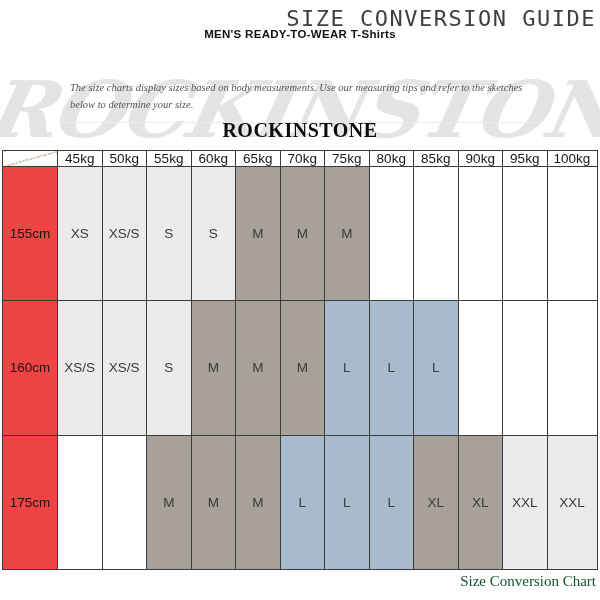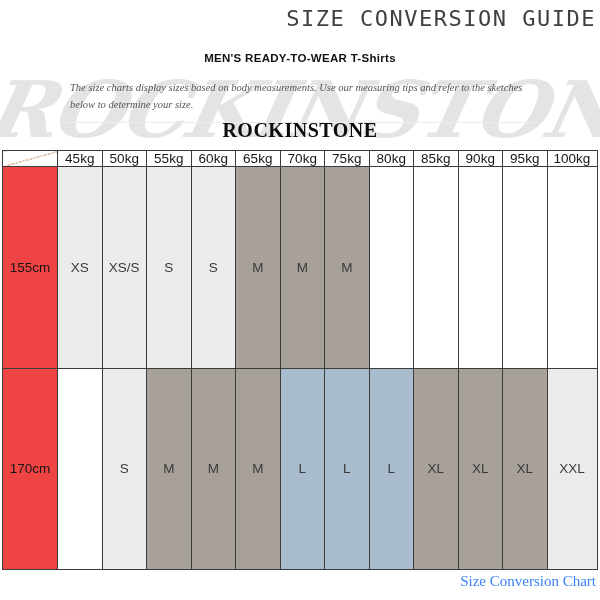--- a/index.html
+++ b/index.html
@@ -7,21 +7,21 @@
         font-family:"Liberation Sans",sans-serif;}
   
   .watermark{position:absolute;top:64px;left:-6px;width:620px;z-index:0;
              font-family:"DejaVu Serif",serif;font-style:italic;font-weight:bold;
              font-size:78px;letter-spacing:-3px;color:#e4e4e4;white-space:nowrap;
              transform:skewX(-14deg) scaleX(1.06);transform-origin:left center;
              -webkit-user-select:none;user-select:none;}
   .title{position:absolute;top:6px;left:0;width:596px;text-align:right;z-index:2;
          font-family:"DejaVu Sans Mono",monospace;font-size:22px;font-weight:500;
          letter-spacing:1.5px;color:#404040;}
-  .subtitle{position:absolute;top:52px;left:0;width:600px;text-align:center;z-index:2;
+  .subtitle{position:absolute;top:28px;left:0;width:600px;text-align:center;z-index:2;
             font-size:11.5px;font-weight:bold;letter-spacing:.3px;color:#111;}
   .desc{position:absolute;top:79px;left:70px;width:460px;text-align:left;z-index:2;
         font-family:"Liberation Serif",serif;font-style:italic;font-size:10.5px;
         line-height:1.65;color:#555;}
   .divider{position:absolute;top:122px;left:60px;width:480px;height:1px;
            background:#ececec;z-index:1;}
   .brand{position:absolute;top:119px;left:0;width:600px;text-align:center;z-index:2;
          font-family:"Liberation Serif",serif;font-weight:bold;font-size:20px;
          letter-spacing:.5px;color:#0d0d0d;}
   table.sizes{position:absolute;top:150px;left:2px;width:595px;height:420px;z-index:2;
@@ -33,21 +33,21 @@
   table.sizes th.rowhead{color:#161616;background:#ef4444;}
   table.sizes td{color:#3a3a3a;}
   td.bg-light{background:var(--cell-light,#ebebeb);}
   td.bg-dark{background:var(--cell-dark,#a8a19a);}
   td.bg-blue{background:var(--cell-blue,#a9bcce);}
   td.bg-none{background:var(--cell-empty,#ffffff);}
   th.corner{background:
      linear-gradient(to bottom right,transparent 49%,var(--diagonal-line,#bf8e62) 49%,
                      var(--diagonal-line,#bf8e62) 51.5%,transparent 51.5%);}
   .footer{position:absolute;top:573px;right:4px;z-index:2;
-          font-family:"Liberation Serif",serif;font-size:15px;color:#3b82f6;}
+          font-family:"Liberation Serif",serif;font-size:15px;color:#14532d;}
 </style>
 </head>
 <body>
 
 <div class="page">
   <div class="watermark">ROCKINSTONE</div>
   <div class="title">SIZE CONVERSION GUIDE</div>
   <div class="subtitle">MEN'S READY-TO-WEAR T-Shirts</div>
   <div class="desc">The size charts display sizes based on body measurements. Use our measuring tips and refer to the sketches below to determine your size.</div>
   <div class="divider"></div>
@@ -96,31 +96,46 @@
           <td class="bg-dark">M</td>
           <td class="bg-dark">M</td>
           <td class="bg-dark">M</td>
           <td class="bg-none"></td>
           <td class="bg-none"></td>
           <td class="bg-none"></td>
           <td class="bg-none"></td>
           <td class="bg-none"></td>
         </tr>
         <tr>
-          <th class="rowhead">170cm</th>
+          <th class="rowhead">160cm</th>
+          <td class="bg-light">XS/S</td>
+          <td class="bg-light">XS/S</td>
+          <td class="bg-light">S</td>
+          <td class="bg-dark">M</td>
+          <td class="bg-dark">M</td>
+          <td class="bg-dark">M</td>
+          <td class="bg-blue">L</td>
+          <td class="bg-blue">L</td>
+          <td class="bg-blue">L</td>
           <td class="bg-none"></td>
-          <td class="bg-light">S</td>
+          <td class="bg-none"></td>
+          <td class="bg-none"></td>
+        </tr>
+        <tr>
+          <th class="rowhead">175cm</th>
+          <td class="bg-none"></td>
+          <td class="bg-none"></td>
           <td class="bg-dark">M</td>
           <td class="bg-dark">M</td>
           <td class="bg-dark">M</td>
           <td class="bg-blue">L</td>
           <td class="bg-blue">L</td>
           <td class="bg-blue">L</td>
           <td class="bg-dark">XL</td>
           <td class="bg-dark">XL</td>
-          <td class="bg-dark">XL</td>
+          <td class="bg-light">XXL</td>
           <td class="bg-light">XXL</td>
         </tr>
       </tbody>
     </table>
 
   <div class="footer">Size Conversion Chart</div>
 </div>
 
 </body></html>

